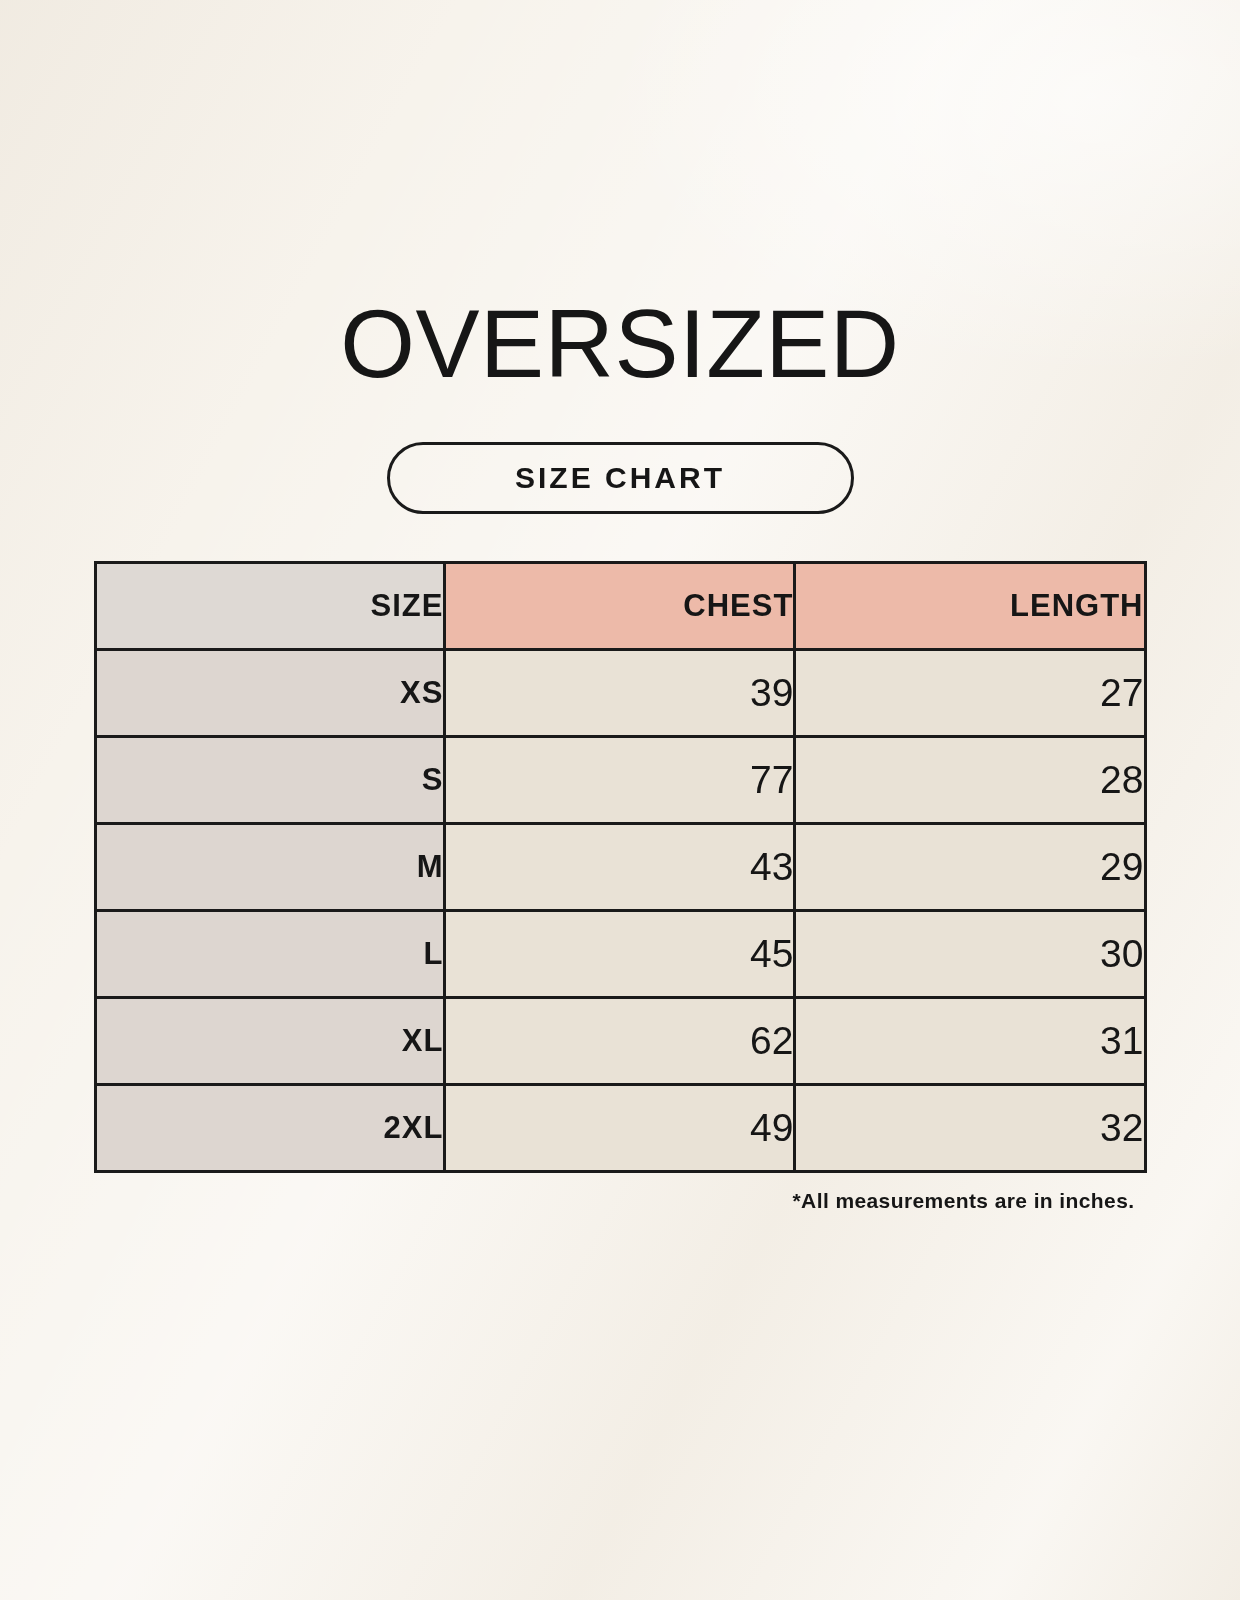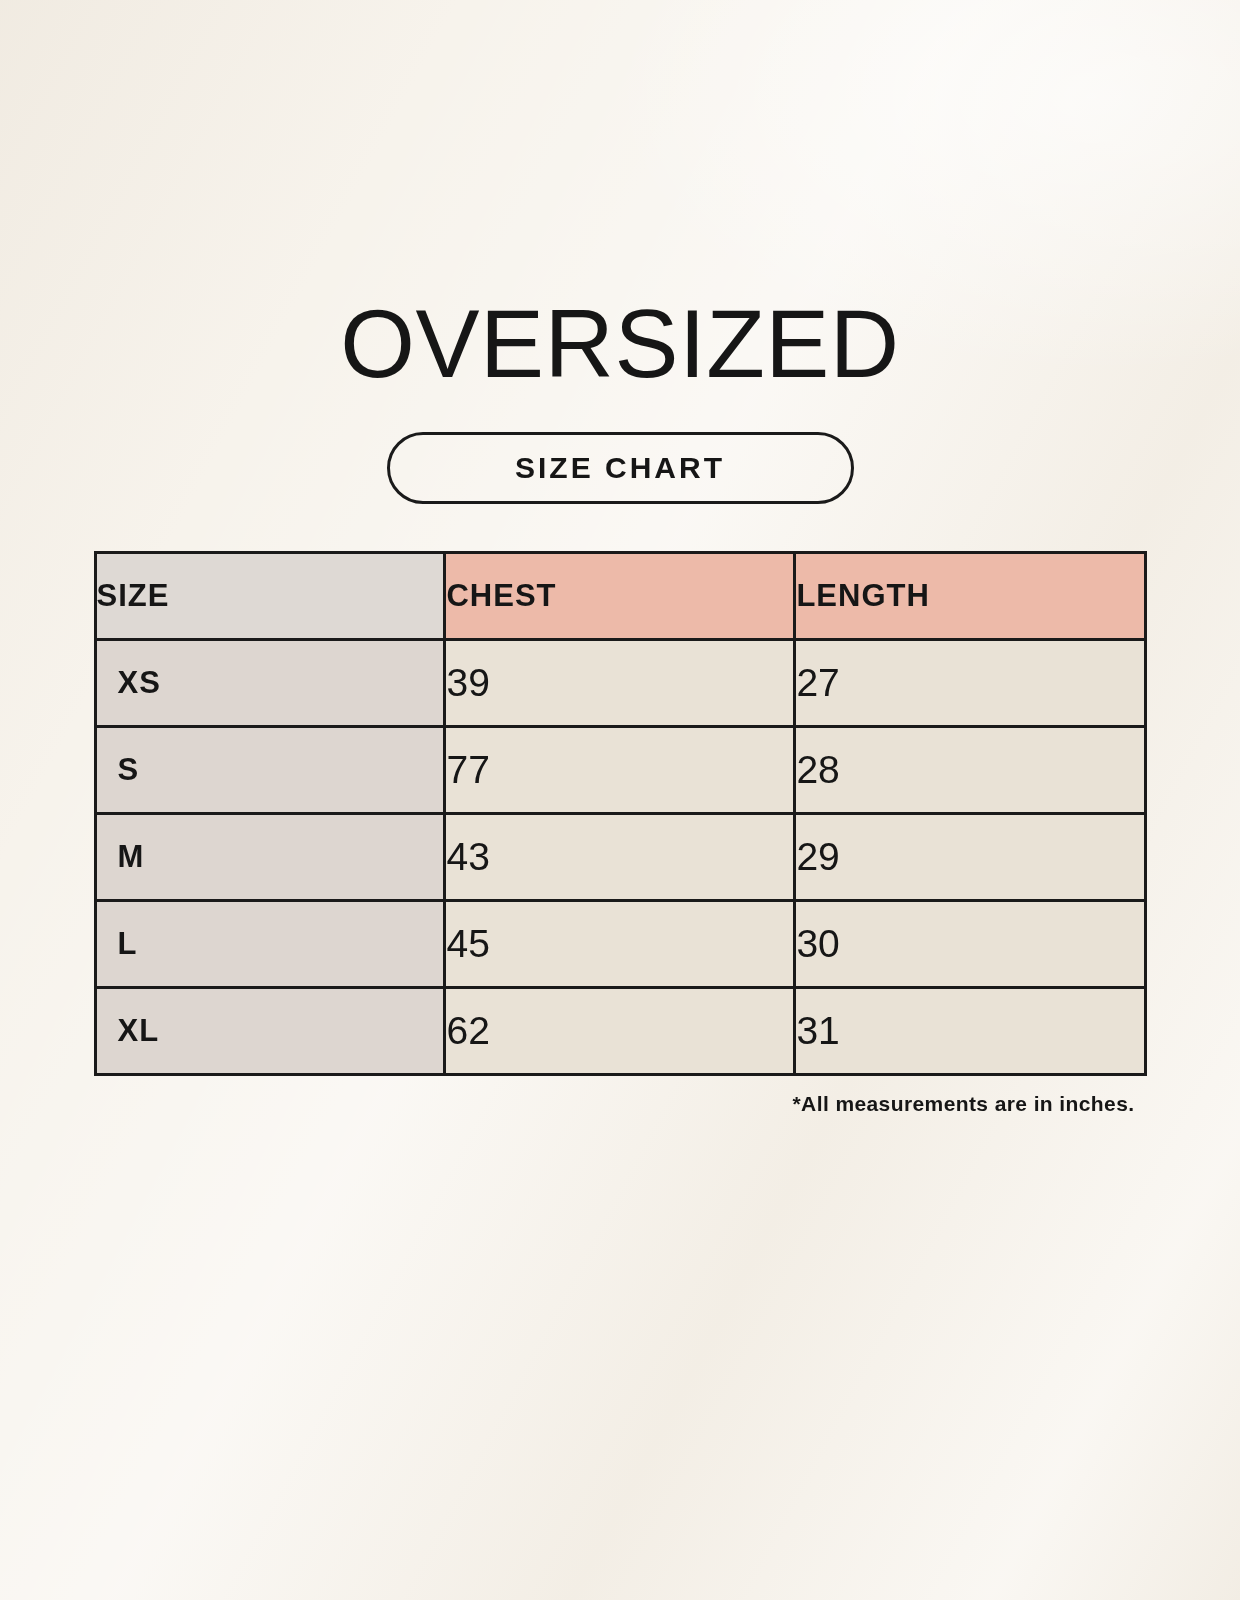--- a/index.html
+++ b/index.html
@@ -40,21 +40,21 @@
     text-align: center;
     font-size: 96px;
     line-height: 96px;
     font-weight: 400;
     letter-spacing: 0.5px;
     color: var(--text);
   }
   .pill {
     width: 467px;
     height: 72px;
-    margin: 40px auto 0 auto;
+    margin: 50px auto 0 auto;
     border: 3px solid var(--border);
     border-radius: 40px;
     display: flex;
     align-items: center;
     justify-content: center;
     font-size: 30px;
     font-weight: 600;
     letter-spacing: 3px;
     background: transparent;
     cursor: pointer;
@@ -62,21 +62,21 @@
   .size-table {
     width: 1053px;
     margin: 47px auto 0 auto;
     border-collapse: collapse;
     table-layout: fixed;
   }
   .size-table th,
   .size-table td {
     border: 3px solid var(--border);
     height: 87px;
-    text-align: left;
+    text-align: right;
     vertical-align: middle;
   }
   .size-table col.c1 { width: 33.33%; }
   .size-table col.c2 { width: 33.33%; }
   .size-table col.c3 { width: 33.34%; }
   th.h-size {
     background: var(--header-size-bg);
     font-size: 31px;
     font-weight: 700;
     letter-spacing: 1px;
@@ -155,18 +155,23 @@
       <tr>
         <td class="size-cell">L</td>
         <td class="value-cell">45</td>
         <td class="value-cell">30</td>
       </tr>
       <tr>
         <td class="size-cell">XL</td>
         <td class="value-cell">62</td>
         <td class="value-cell">31</td>
       </tr>
+      <tr>
+        <td class="size-cell">2XL</td>
+        <td class="value-cell">49</td>
+        <td class="value-cell">32</td>
+      </tr>
     </tbody>
   </table>
 
   <div class="footnote">*All measurements are in inches.</div>
 
 </div>
 
 </body></html>

